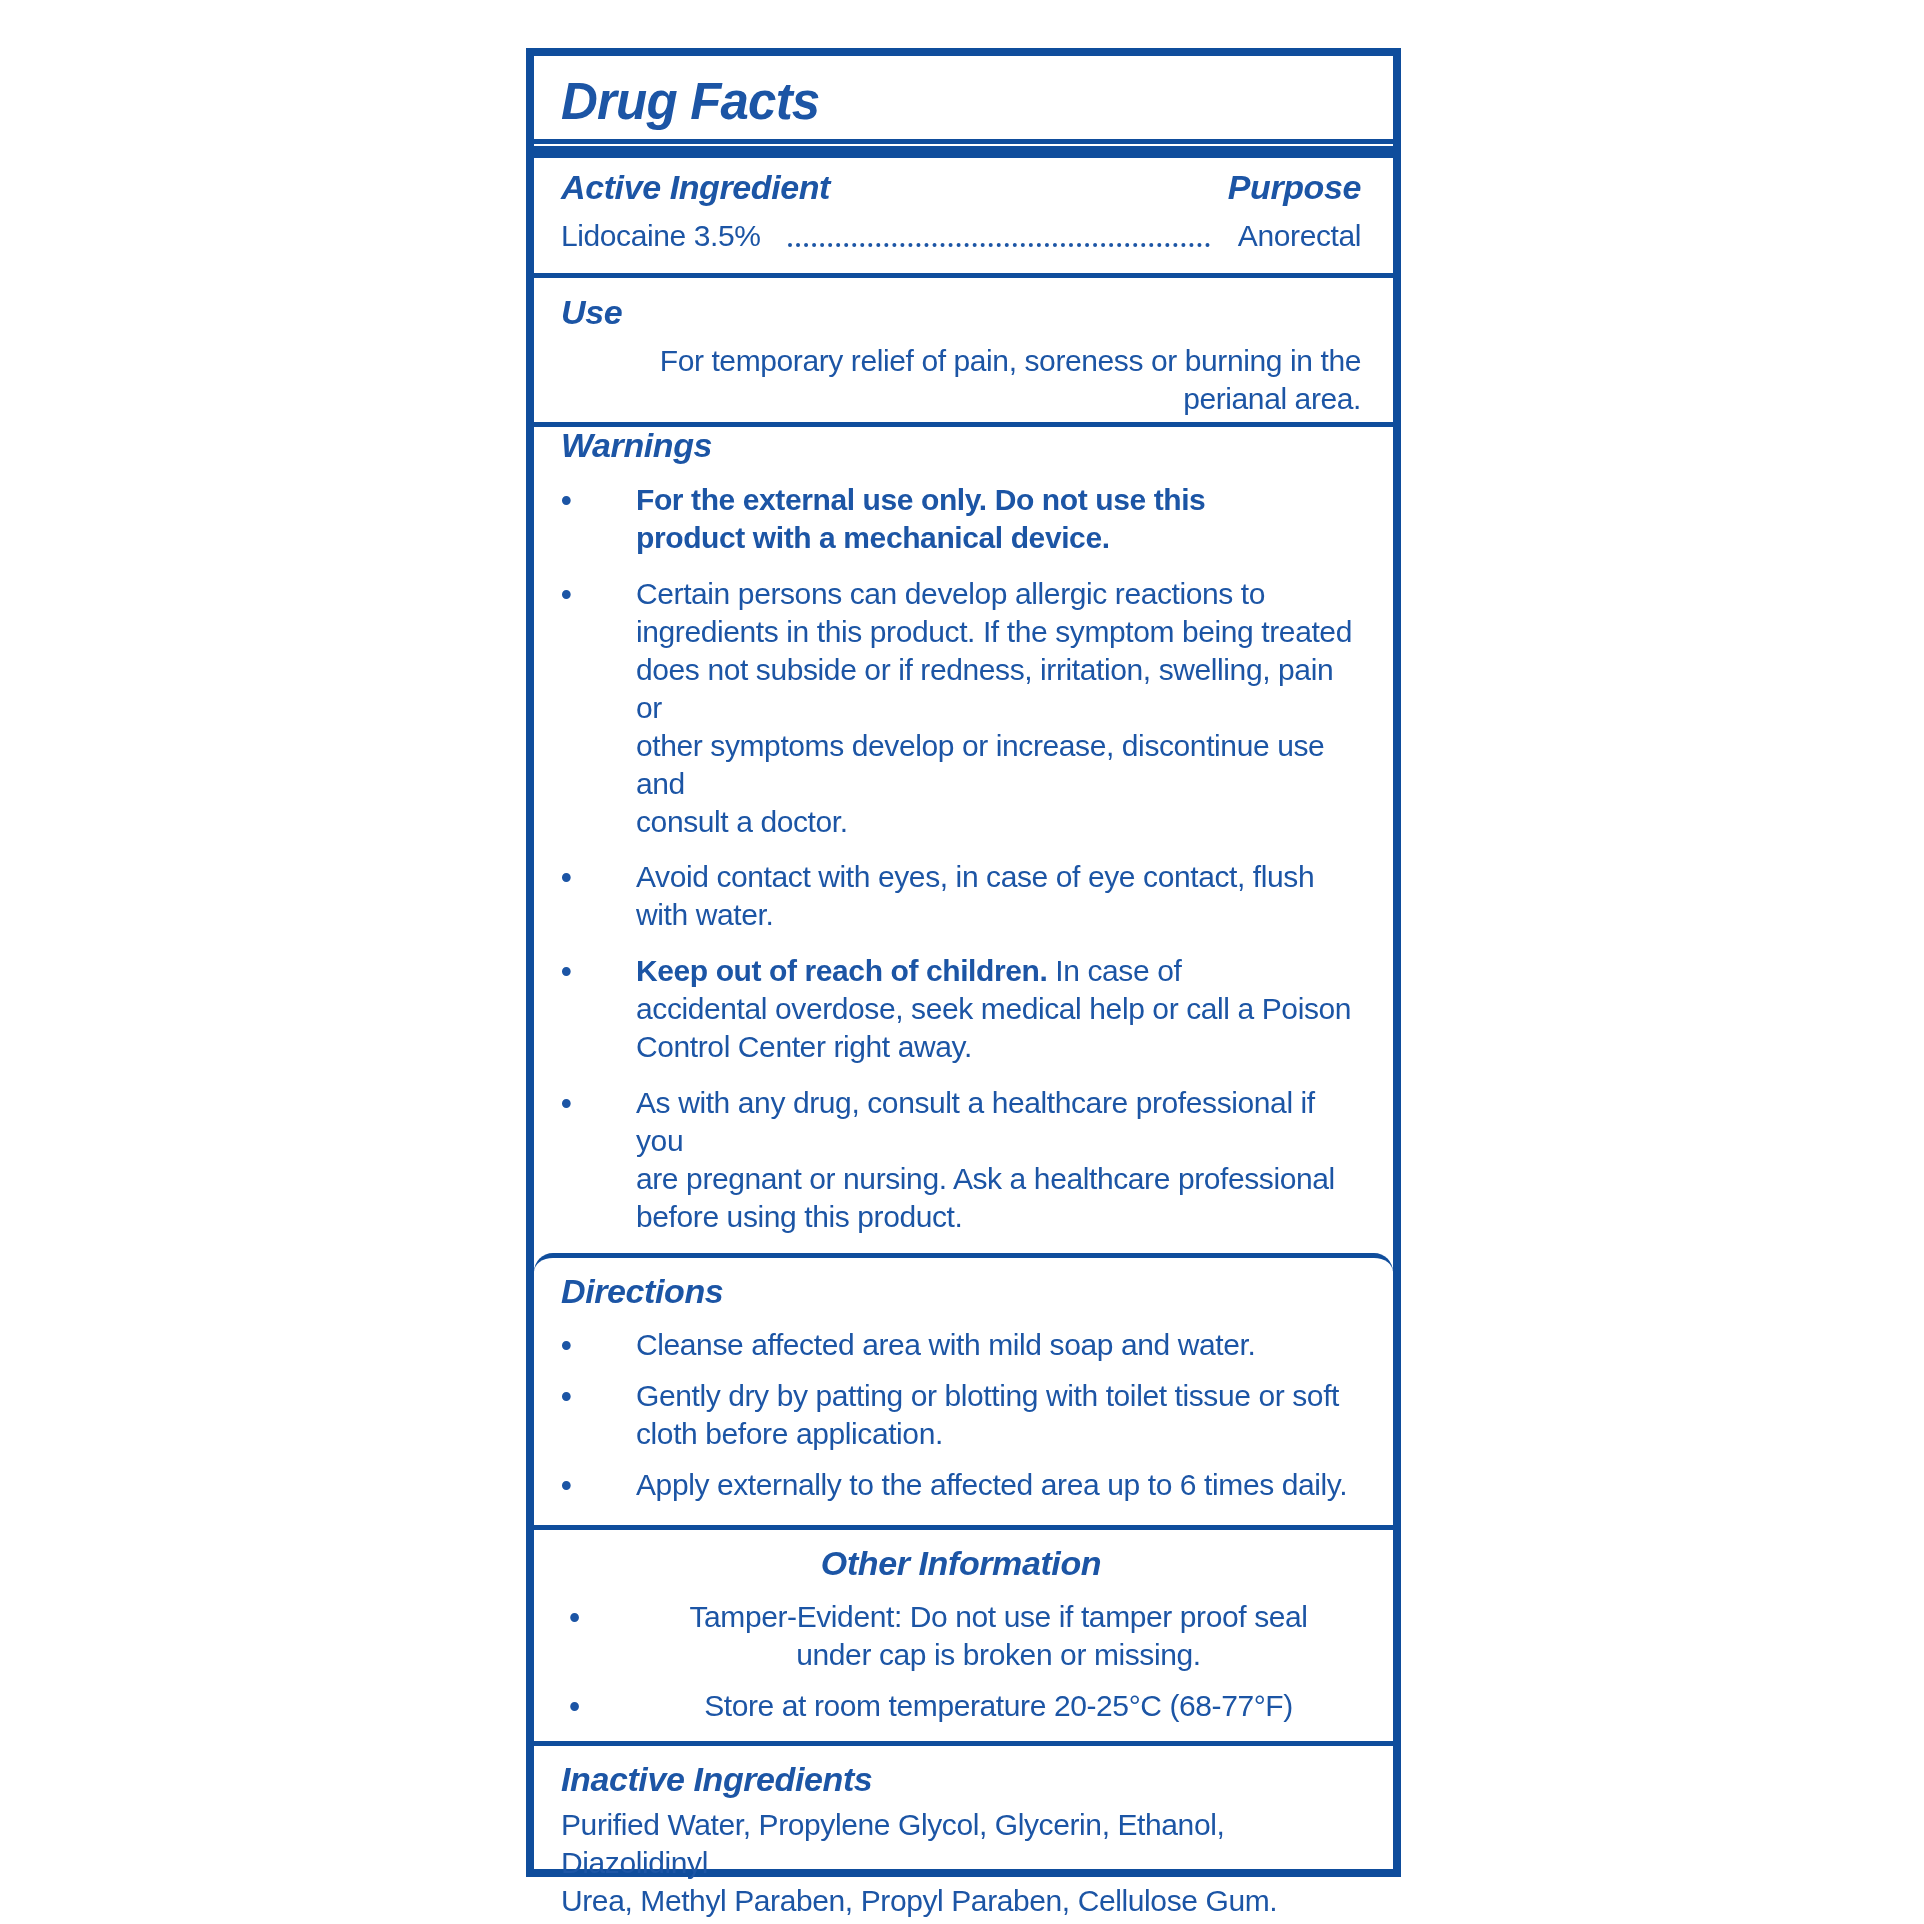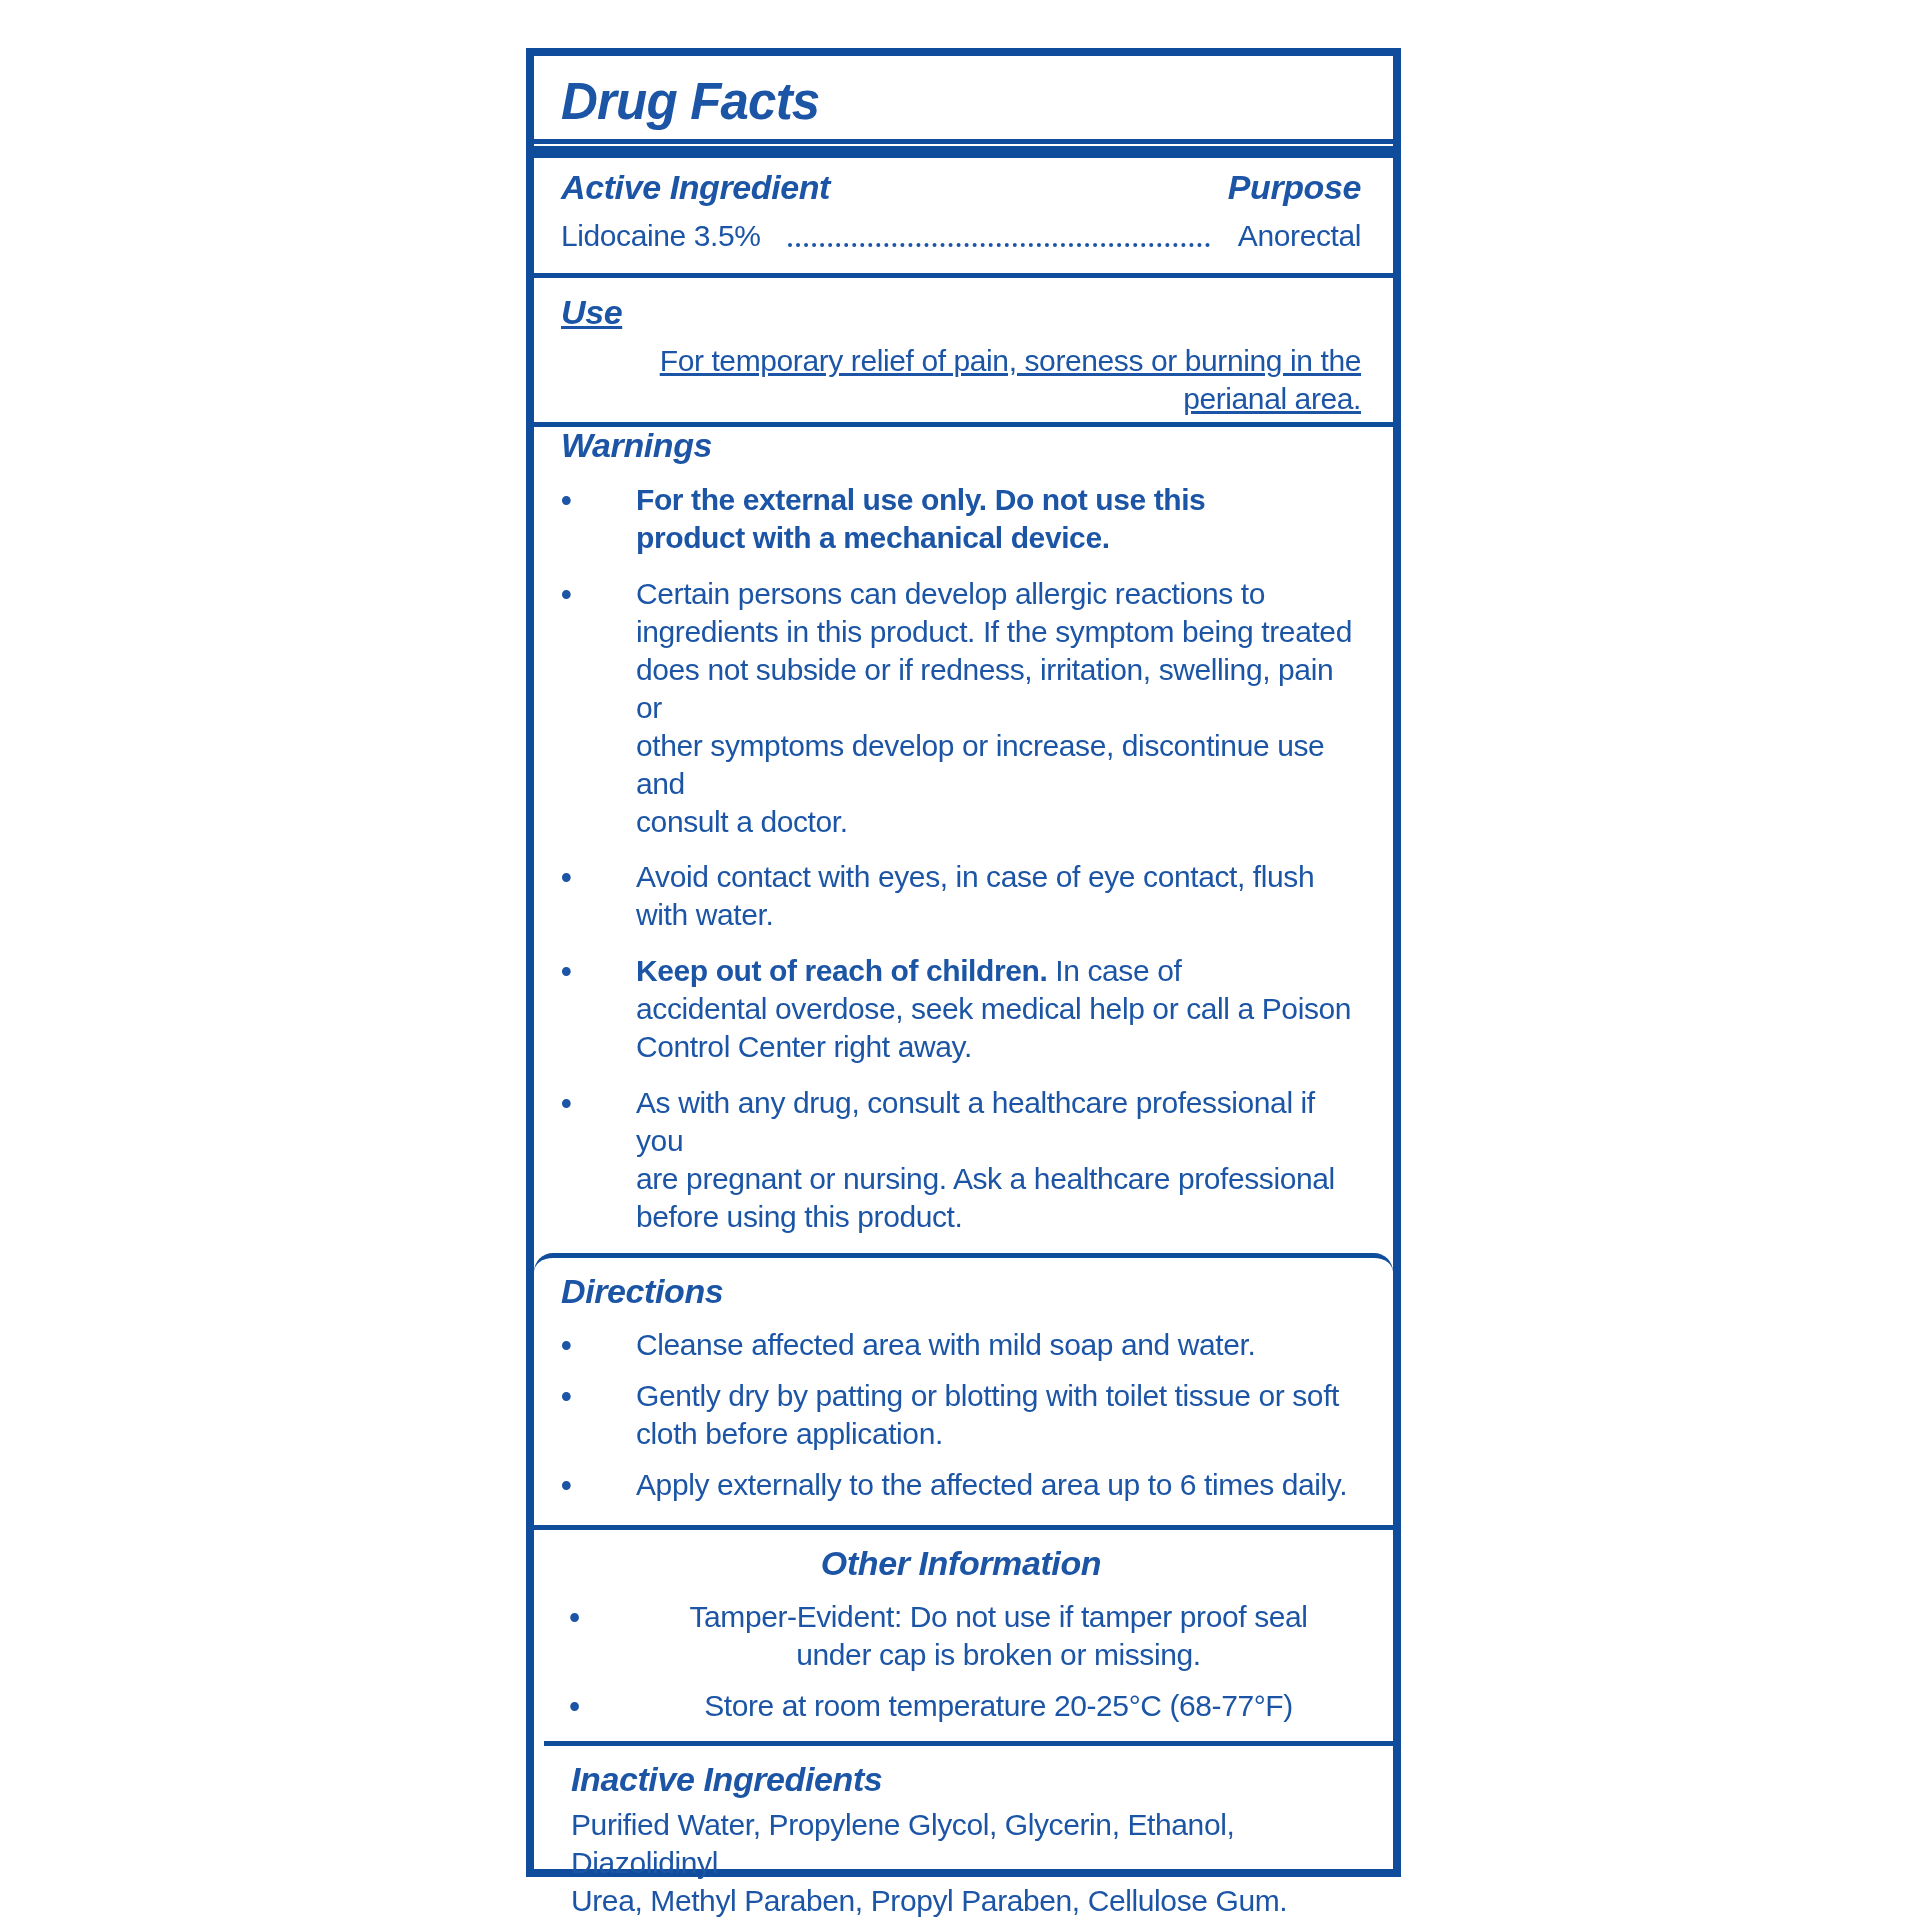--- a/index.html
+++ b/index.html
@@ -37,27 +37,27 @@
     font-size:30px;line-height:38px;letter-spacing:-0.4px;white-space:pre-line;
   }
 
   
   .sec-ai{min-height:115px;padding-top:11.2px;}
   .ai-head-row{display:flex;justify-content:space-between;align-items:baseline;}
   .ai-row{display:flex;align-items:flex-end;margin-top:11.2px;gap:25px;}
   .ai-row .name,.ai-row .purpose{font-size:30px;line-height:38px;letter-spacing:-0.4px;white-space:nowrap;}
   .leader{flex:1 1 auto;min-width:32px;border-bottom:4px dotted var(--text);margin:0 2.4px 8px 2.4px;}
 
-  .sec-use{min-height:149px;padding-top:16px;text-decoration:underline;}
+  .sec-use{min-height:149px;padding-top:16px;}
   .sec-use .body-text{margin-top:11.2px;text-align:right;}
 
   .sec-warnings{min-height:772px;padding-top:0;}
   .sec-directions{min-height:272px;border-radius:19px;}
   .sec-other{min-height:216px;text-align:center;}
-  .sec-inactive{min-height:160px;margin-left:10px;}
+  .sec-inactive{min-height:160px;}
   .sec-inactive .body-text{margin-top:8px;}
 
   ul.bullets{list-style:none;margin-top:17.6px;}
   ul.bullets li{display:flex;margin-bottom:17.6px;}
   ul.bullets.tight{margin-top:16px;}
   ul.bullets.tight li{margin-bottom:13px;}
   .dot{flex:0 0 27px;font-size:30.5px;line-height:38px;font-weight:bold;}
   .btext{flex:1 1 auto;margin-left:48px;}
   .btext b{font-weight:bold;}
 </style>

